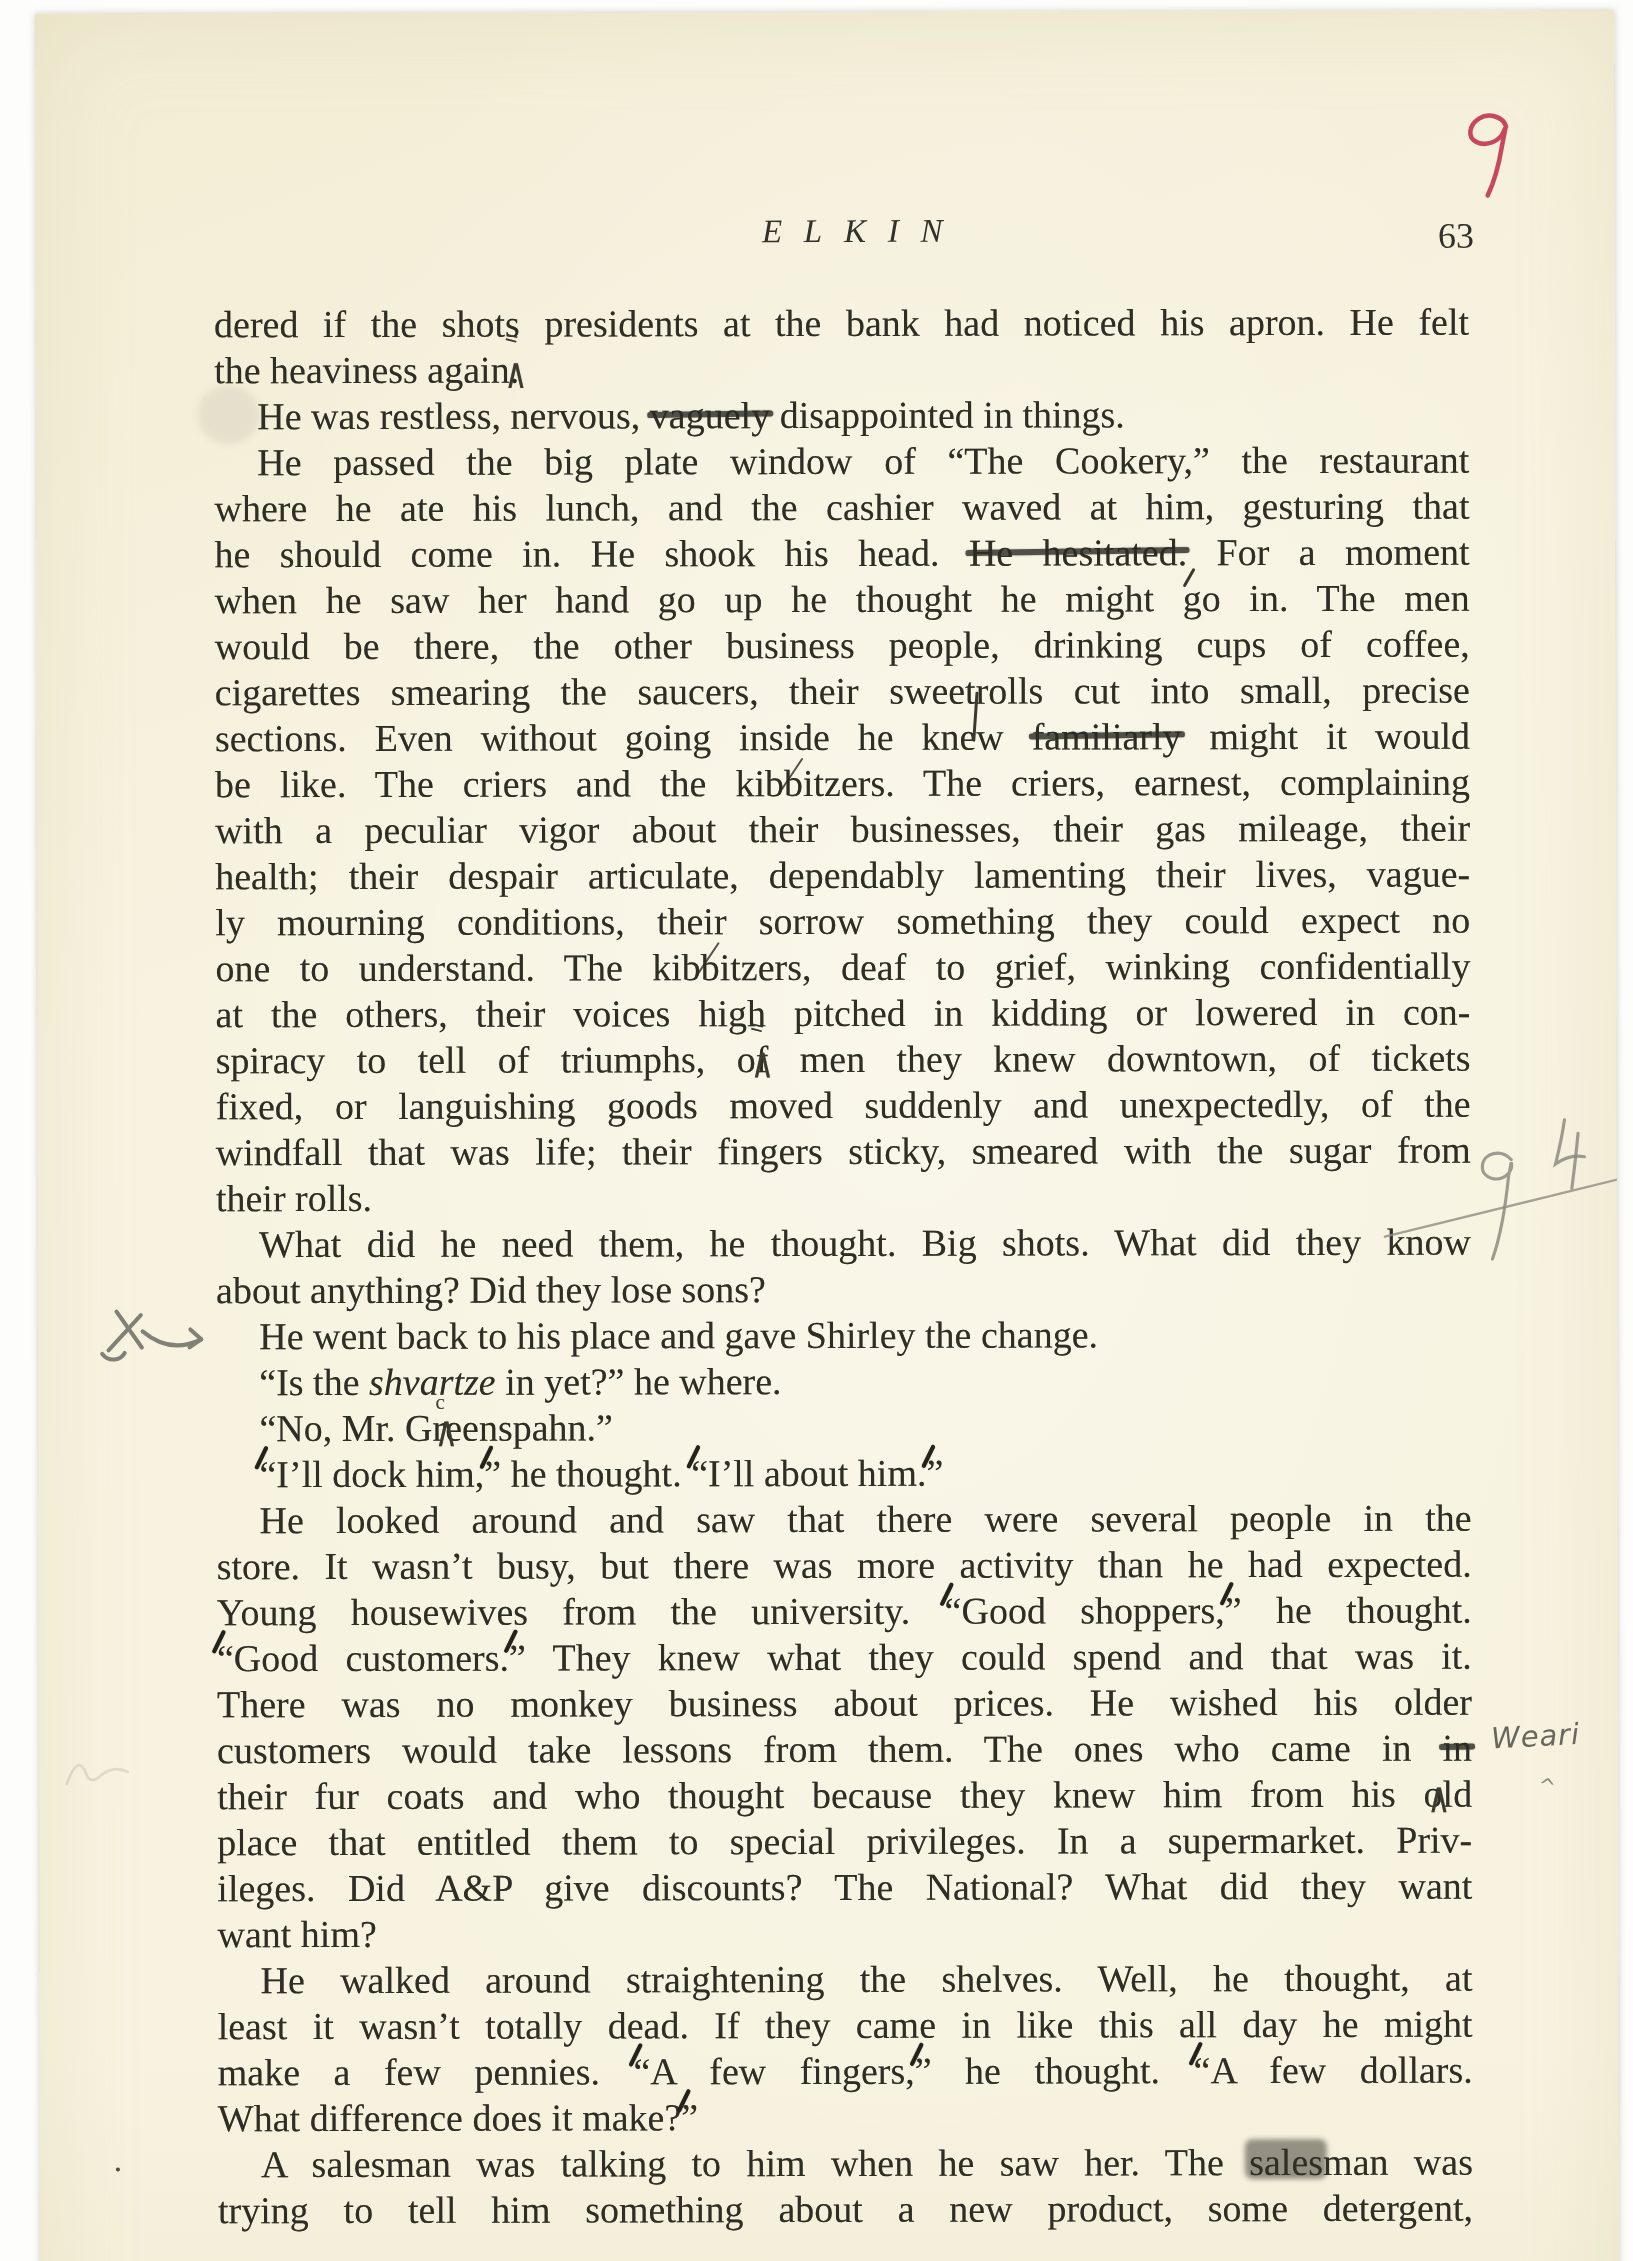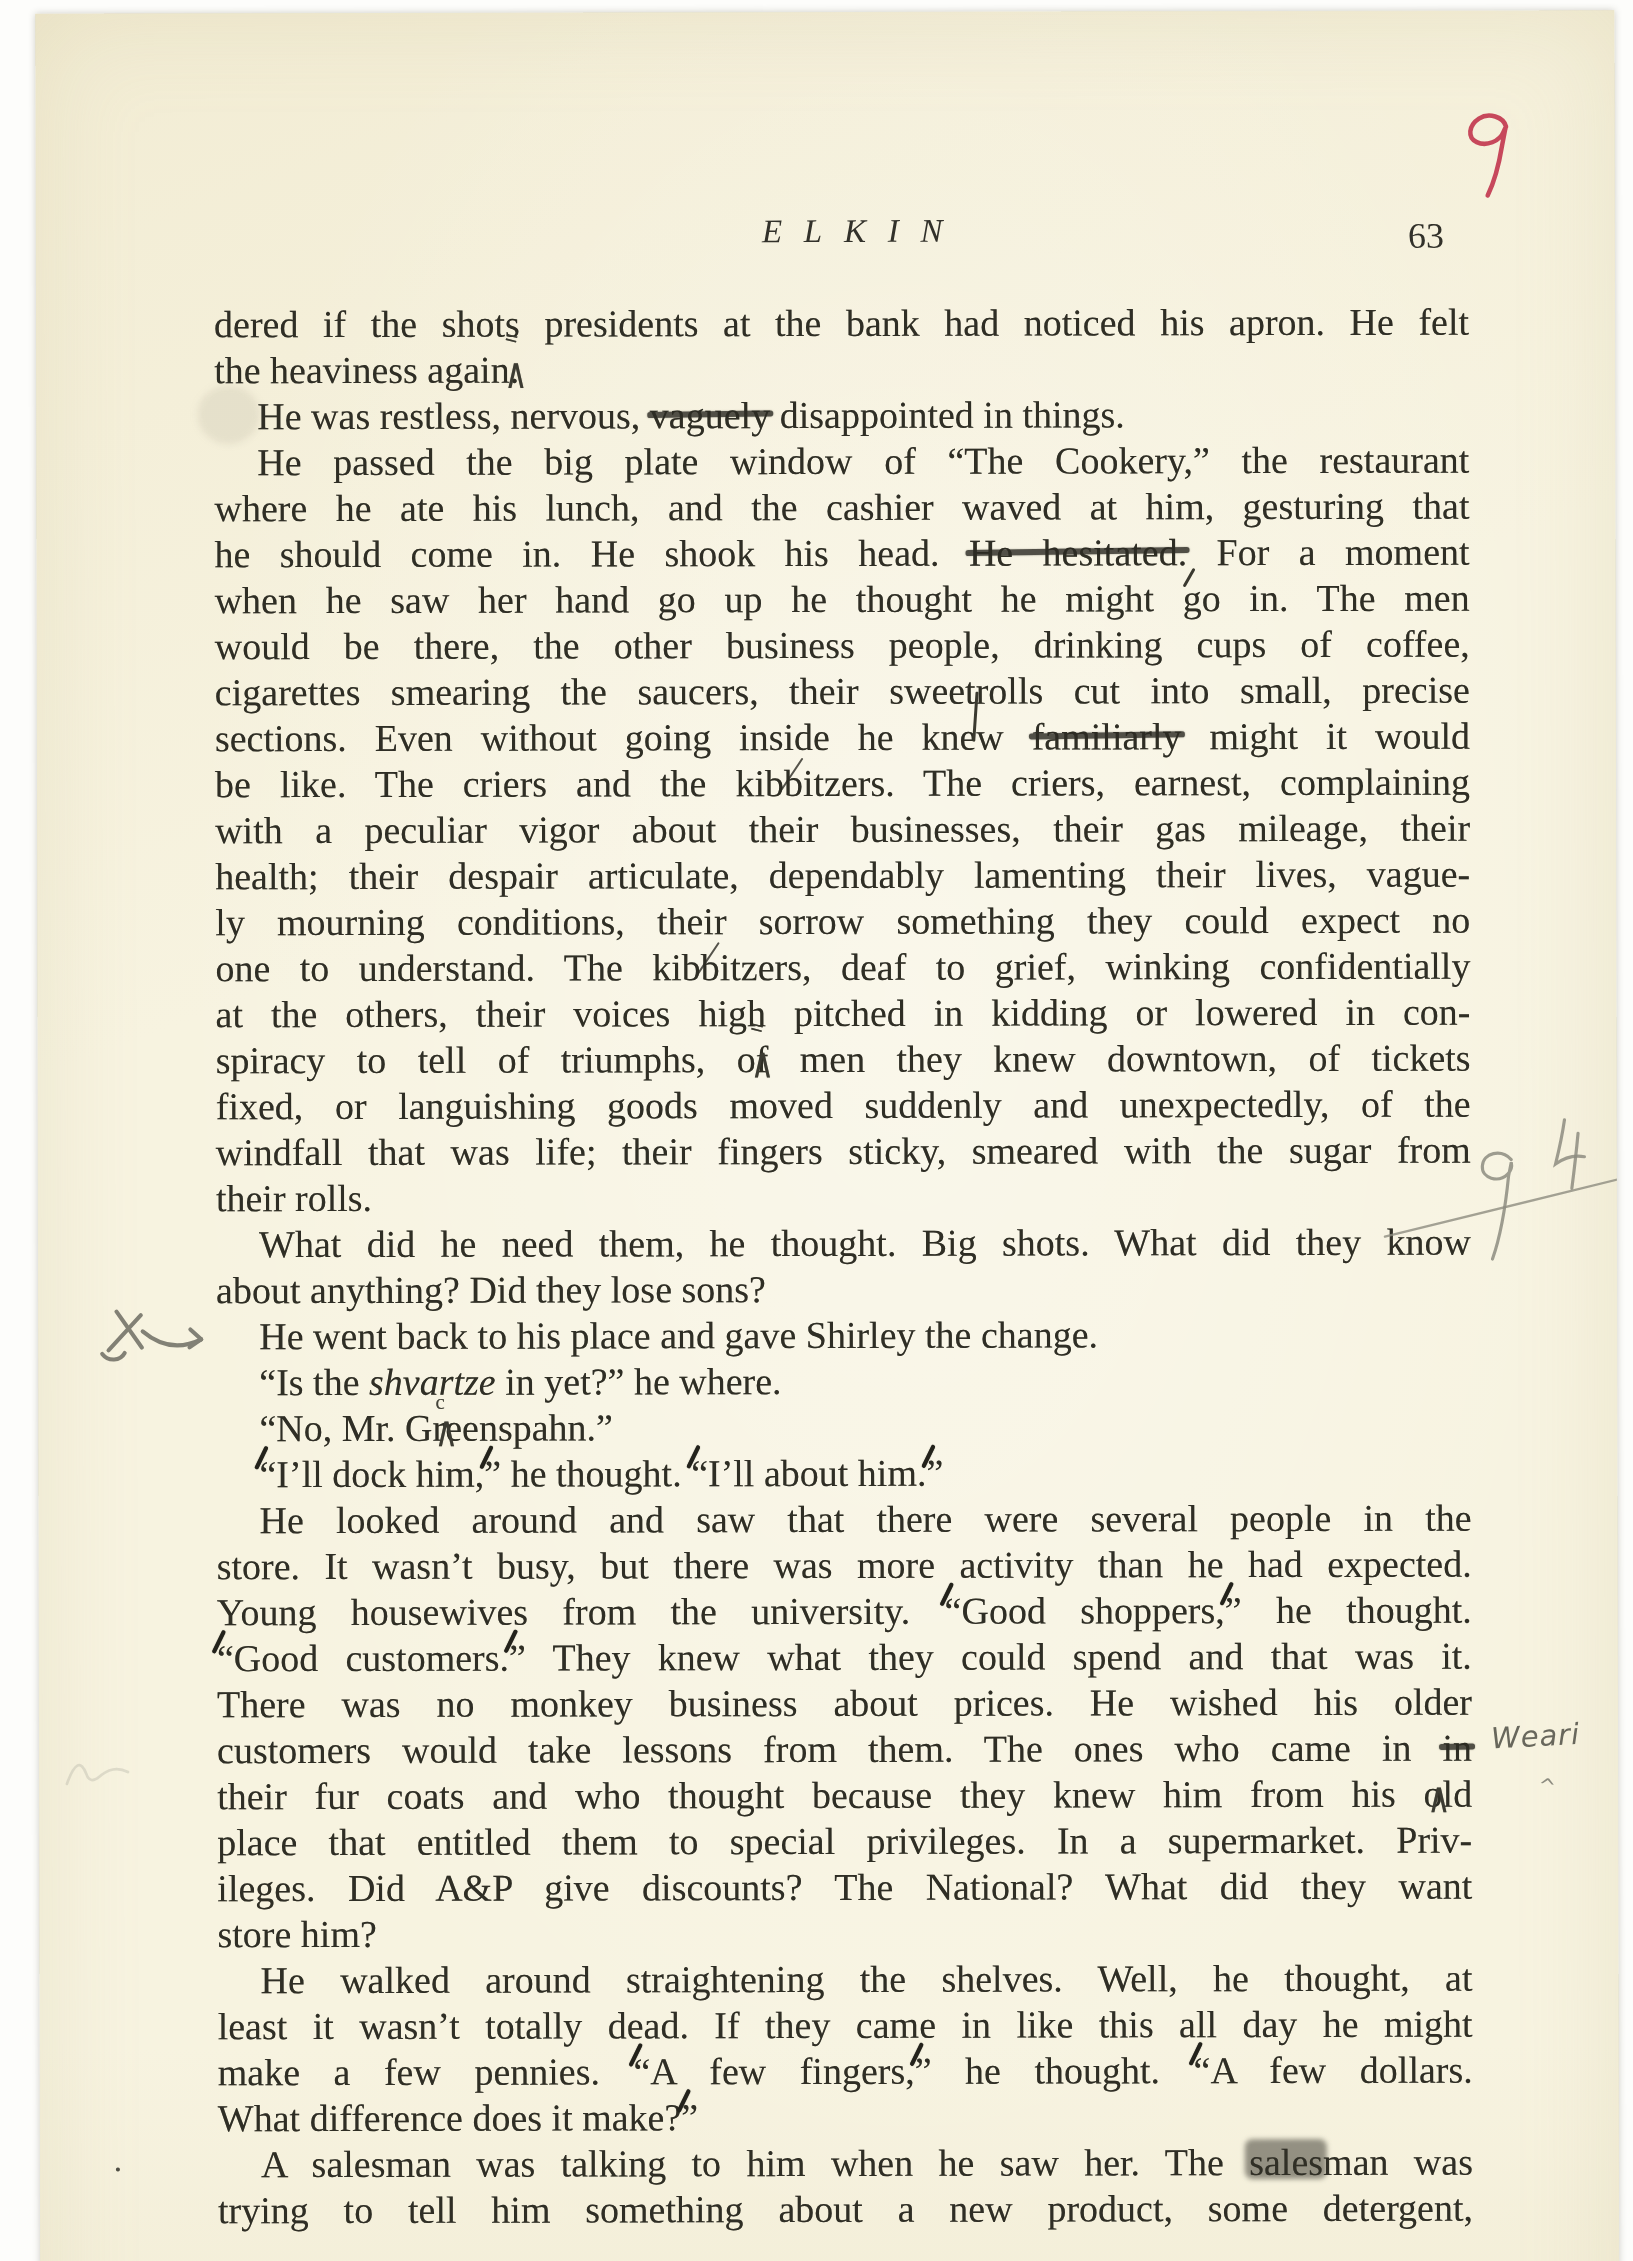--- a/index.html
+++ b/index.html
@@ -13,21 +13,21 @@
                           linear-gradient(0deg, rgba(226,216,180,0.3), rgba(0,0,0,0) 18%);
          transform:rotate(-0.12deg);
          box-shadow:0 0 7.2px rgba(60,55,35,0.25), inset 0 0 99px rgba(196,180,130,0.22);
          overflow:hidden;}
   .inner{position:absolute;left:-38px;top:-11.8px;width:1634px;height:2513px;}
 
   
   .runhead{position:absolute;left:216px;top:213px;width:1255px;text-align:center;
            font-style:italic;font-size:33px;letter-spacing:0.66em;padding-left:0.66em;
            color:#32312a;}
-  .pagenum{position:absolute;left:1410px;top:216px;width:66px;text-align:left;
+  .pagenum{position:absolute;left:1410px;top:216px;width:66px;text-align:right;
            font-size:36px;color:#32312a;}
 
   
   .bodytext{position:absolute;left:216px;top:300px;width:1255px;
             font-size:38px;line-height:46px;color:#2f2e25;
             text-shadow:0 0 0.5px rgba(47,46,37,0.45);}
   .bl{height:46px;white-space:normal;}
   .j{text-align:justify;text-align-last:justify;}
   .l{text-align:left;}
   .ind{text-indent:43px;}
@@ -124,21 +124,21 @@
           <div class="bl l ind"><span class="seg-qs">“</span><span>I’ll dock him,</span><span class="seg-qs">”</span><span> he thought. </span><span class="seg-qs">“</span><span>I’ll about him.</span><span class="seg-qs">”</span></div>
           <div class="bl j ind"><span>He looked around and saw that there were several people in the</span></div>
           <div class="bl j"><span>store. It wasn’t busy, but there was more activity than he had expected.</span></div>
           <div class="bl j"><span>Young housewives from the university. </span><span class="seg-qs">“</span><span>Good shoppers,</span><span class="seg-qs">”</span><span> he thought.</span></div>
           <div class="bl j"><span class="seg-qs">“</span><span>Good customers.</span><span class="seg-qs">”</span><span> They knew what they could spend and that was it.</span></div>
           <div class="bl j"><span>There was no monkey business about prices. He wished his older</span></div>
           <div class="bl j"><span>customers would take lessons from them. The ones who came in </span><span class="mark mark-caret"><i class="m-caret2">∧</i></span><span class="seg-strike">in</span></div>
           <div class="bl j"><span>their fur coats and who thought because they knew him from his old</span></div>
           <div class="bl j"><span>place that entitled them to special privileges. In a supermarket. Priv-</span></div>
           <div class="bl j"><span>ileges. Did A&amp;P give discounts? The National? What did they want</span></div>
-          <div class="bl l"><span>store him?</span></div>
+          <div class="bl l"><span>want him?</span></div>
           <div class="bl j ind"><span>He walked around straightening the shelves. Well, he thought, at</span></div>
           <div class="bl j"><span>least it wasn’t totally dead. If they came in like this all day he might</span></div>
           <div class="bl j"><span>make a few pennies. </span><span class="seg-qs">“</span><span>A few fingers,</span><span class="seg-qs">”</span><span> he thought. </span><span class="seg-qs">“</span><span>A few dollars.</span></div>
           <div class="bl l"><span>What difference does it make?</span><span class="seg-qs">”</span></div>
           <div class="bl j ind"><span>A salesman was talking to him when he saw her. The </span><span class="seg-smudge">sales</span><span>man was</span></div>
           <div class="bl j"><span>trying to tell him something about a new product, some detergent,</span></div>
         </div>
 
       <div class="xarrow">
         <svg width="136" height="81" viewBox="0 0 300 180">

